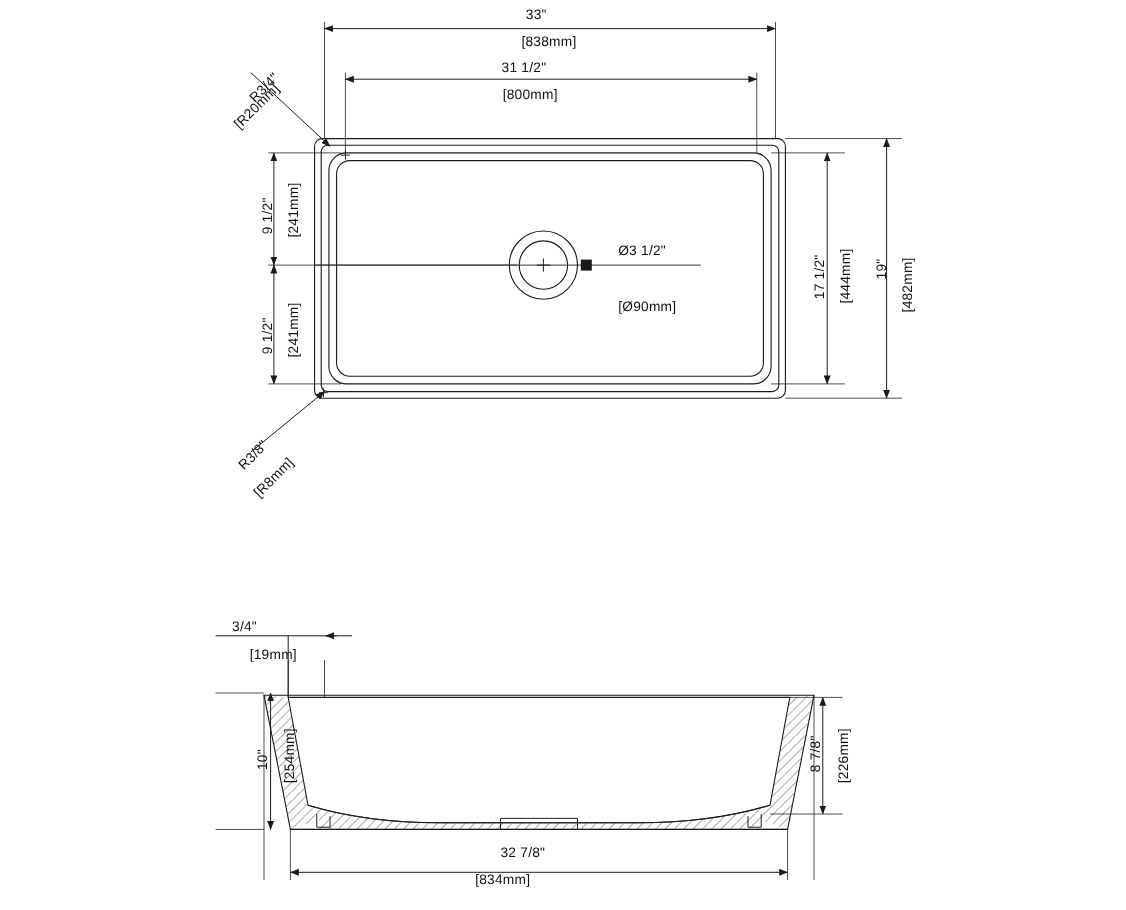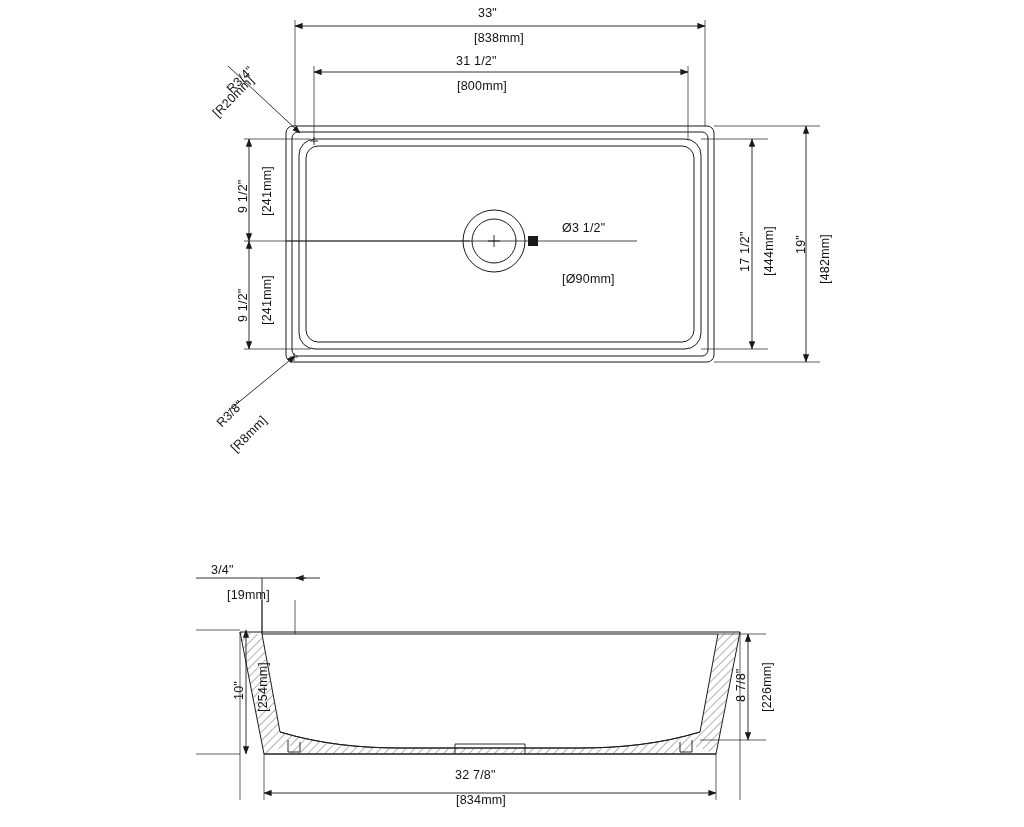--- a/index.html
+++ b/index.html
@@ -206,15 +206,15 @@
   <div class="dimtext" style="left:211px; top:563px;">3/4"</div>
   <div class="dimtext" style="left:203px; top:588px;padding-left:24px;">[19mm]</div>
 
   <div class="dimtext vert rot90" style="left:232px; top:700px;">10"</div>
   <div class="dimtext vert rot90" style="left:256px; top:712px;">[254mm]</div>
 
   <div class="dimtext vert rot90" style="left:734px; top:702px;">8 7/8"</div>
   <div class="dimtext vert rot90" style="left:760px; top:712px;">[226mm]</div>
 
   <div class="dimtext" style="left:455px; top:768px;">32 7/8"</div>
-  <div class="dimtext" style="left:456px; top:793px;">[834mm]</div>
+  <div class="dimtext" style="left:432px; top:793px;">[834mm]</div>
 
 </div>
 
 </body></html>

